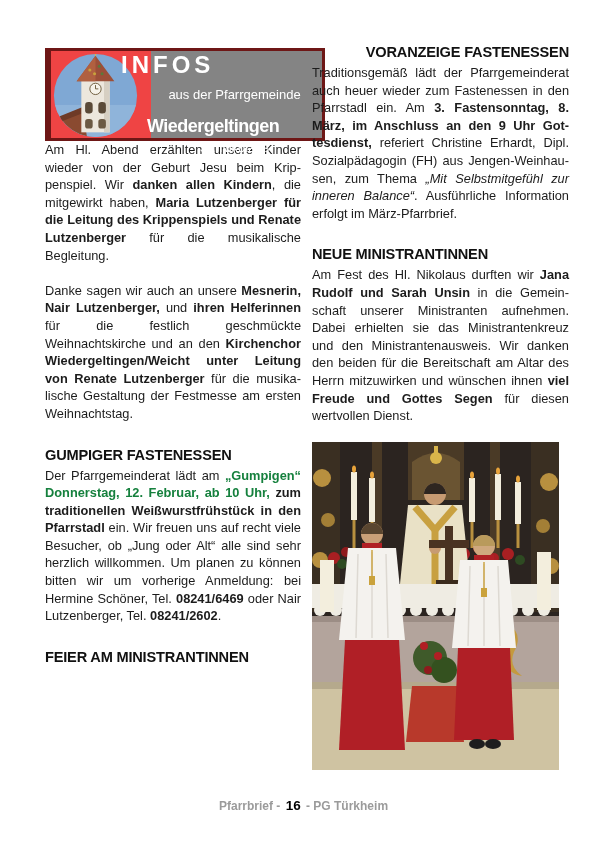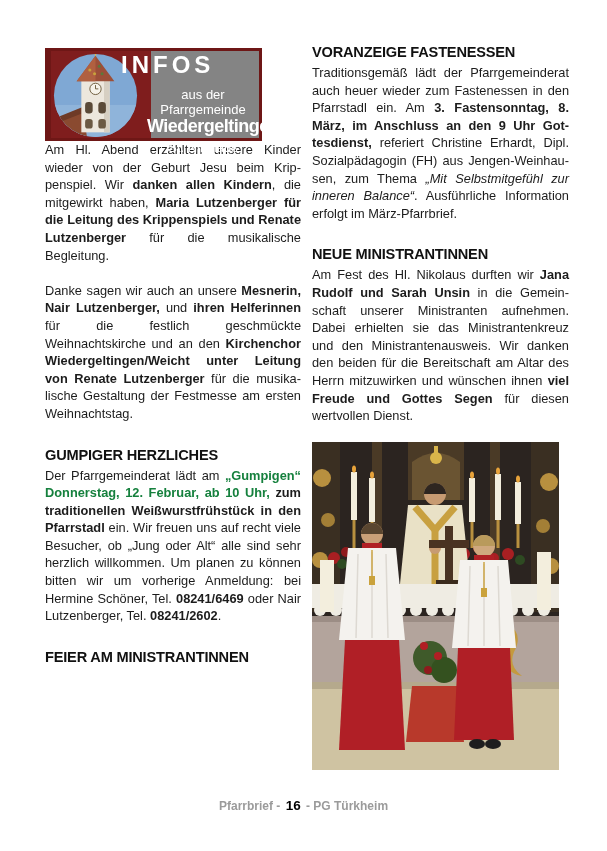--- a/index.html
+++ b/index.html
@@ -7,34 +7,34 @@
     position:relative;width:607px;height:851px;background:#ffffff;
     font-family:"Liberation Sans",sans-serif;color:#1c1c1c;overflow:hidden;
   }
   .col{position:absolute;}
   .col-left{left:45px;top:48px;width:256px;}
   .col-right{left:312px;top:44px;width:257px;}
   .article h2{
     font-size:14.6px;font-weight:bold;color:#111;
     margin:24px 0 4px 0;letter-spacing:-0.2px;white-space:nowrap;
   }
-  .article:first-of-type h2{margin-top:0;}
+  .article:first-of-type h2{margin-top:0;text-align:right;}
   .col-left .article:first-of-type h2{margin-top:13px;}
   .article p{
     margin:0 0 17.6px 0;font-size:12.8px;line-height:17.6px;
     text-align:justify;hyphens:manual;-webkit-hyphens:manual;
   }
   .b{font-weight:bold;}
   .i{font-style:italic;}
   .red{color:#15803d;}
 
   
   .headerbox{
-    position:relative;width:217px;height:93px;box-sizing:border-box;
-    background:#7f1d1d;border:3px solid #6e1716;border-left-width:6px;
+    position:relative;width:280px;height:93px;box-sizing:border-box;
+    background:#ef4444;border:3px solid #6e1716;border-left-width:6px;
   }
   .hb-gray{position:absolute;left:100px;right:0;top:0;bottom:0;background:#848484;}
   .hb-circle{position:absolute;left:2px;top:2px;width:85px;height:85px;}
   .hb-infos{
     position:absolute;left:70px;top:0px;color:#fff;font-size:24px;
     font-weight:bold;letter-spacing:4px;
   }
   .hb-sub1,.hb-sub2{
     position:absolute;left:98px;right:2px;text-align:center;color:#fff;font-size:13px;
   }
@@ -100,21 +100,21 @@
       <div class="hb-sub2">St. Nikolaus</div>
       <div class="hb-town">Wiedergeltingen</div>
     </div>
 
     <section class="article">
       <p><span>Am Hl. Abend erzählten unsere Kinder wieder von der Geburt Jesu beim Krip­penspiel. Wir </span><span class="b">danken allen Kindern</span><span>, die mitgewirkt haben, </span><span class="b">Maria Lutzenberger für die Leitung des Krippenspiels und Renate Lutzenberger</span><span> für die musikalische Begleitung.</span></p>
       <p><span>Danke sagen wir auch an unsere </span><span class="b">Mes­nerin, Nair Lutzenberger,</span><span> und </span><span class="b">ihren Helferinnen</span><span> für die festlich geschmückte Weihnachtskirche und an den </span><span class="b">Kirchenchor Wiedergeltingen/Weicht unter Leitung von Renate Lutzenberger</span><span> für die musika­lische Gestaltung der Festmesse am ersten Weihnachtstag.</span></p>
     </section>
 
     <section class="article">
-      <h2>GUMPIGER HERZLICHES</h2>
+      <h2>GUMPIGER FASTENESSEN</h2>
       <p><span>Der Pfarrgemeinderat lädt am </span><span class="b red">„Gumpi­gen“ Donnerstag, 12. Februar, ab 10 Uhr, </span><span class="b">zum traditionellen Weißwurstfrühstück in den Pfarrstadl</span><span> ein. Wir freuen uns auf recht viele Besucher, ob „Jung oder Alt“ alle sind sehr herzlich willkommen. Um planen zu können bitten wir um vorherige Anmeldung: bei Hermine Schöner, Tel. </span><span class="b">08241/6469</span><span> oder Nair Lutzenberger, Tel. </span><span class="b">08241/2602</span><span>.</span></p>
     </section>
 
     <section class="article">
       <h2>FEIER AM MINISTRANTINNEN</h2>
     </section>
   </div>
 
   <div class="col col-right">
 

